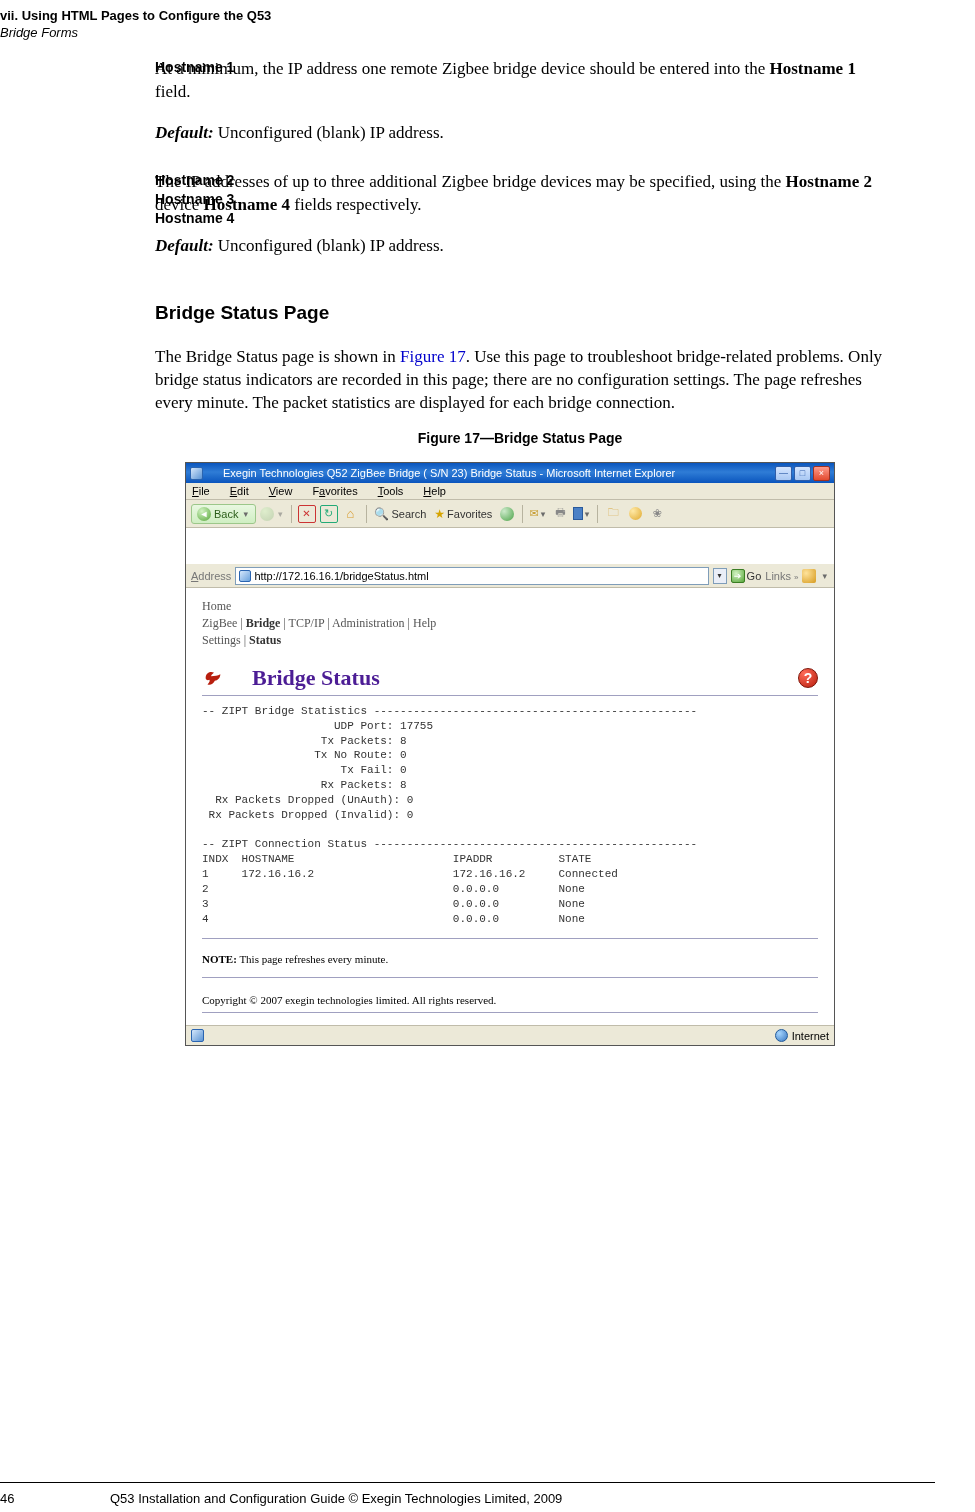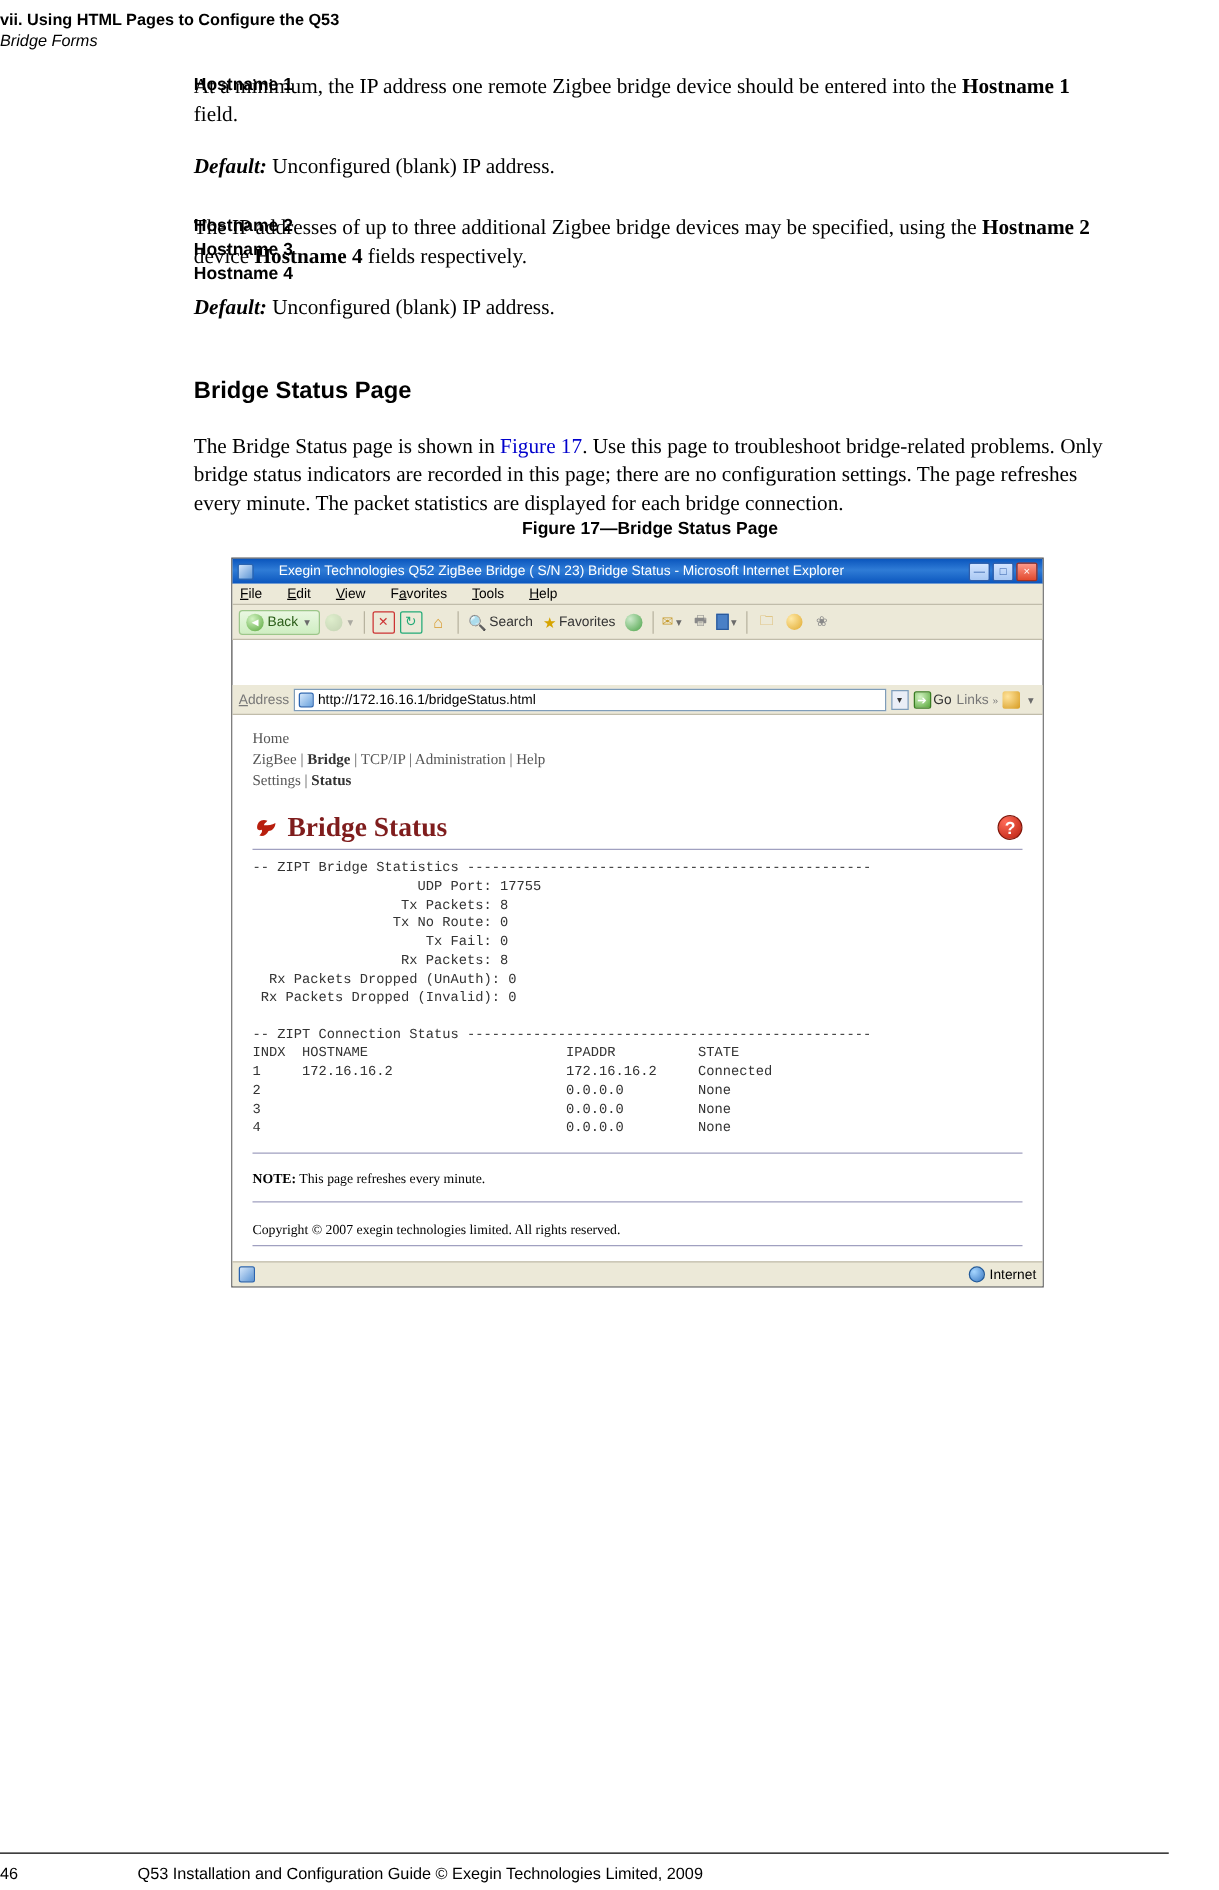--- a/index.html
+++ b/index.html
@@ -56,20 +56,21 @@
       font-weight: bold;
       font-size: 19px;
       margin-top: 10px;
       margin-bottom: 22px;
     }
     .figure-caption {
       font-family: Arial, Helvetica, sans-serif;
       font-weight: bold;
       font-size: 14px;
       text-align: center;
+      margin-top: 16px;
       margin-bottom: 16px;
     }
     .link { color: #0000cc; }
     .figure-wrap {
       margin-left: 30px;
       margin-top: 14px;
     }
     .browser {
       width: 650px;
       border: 1px solid #555;
@@ -190,21 +191,22 @@
     }
     .page-title-left { display:flex;align-items:center;gap:6px; }
     .gecko-icon {
       width: 22px; height: 20px;
     }
     .gecko-icon svg { width: 100%; height: 100%; }
     .bridge-title {
       font-family: "Times New Roman", serif;
       font-size: 22px;
       font-weight: bold;
-      color: #7f1d1d;
+      color: #4c1d95;
+      margin-left: 22px;
     }
     .help-icon {
       width: 20px; height: 20px; border-radius: 50%;
       background: radial-gradient(circle at 30% 25%, #ff6b58, #b81f0e);
       color: #fff; font-weight: bold; font-size: 14px;
       display:flex;align-items:center;justify-content:center;
       border: 1px solid #7d1408;
     }
     .hr { border: none; border-top: 1px solid #a0a0c0; margin-top: 4px; }
     .pre-block {

